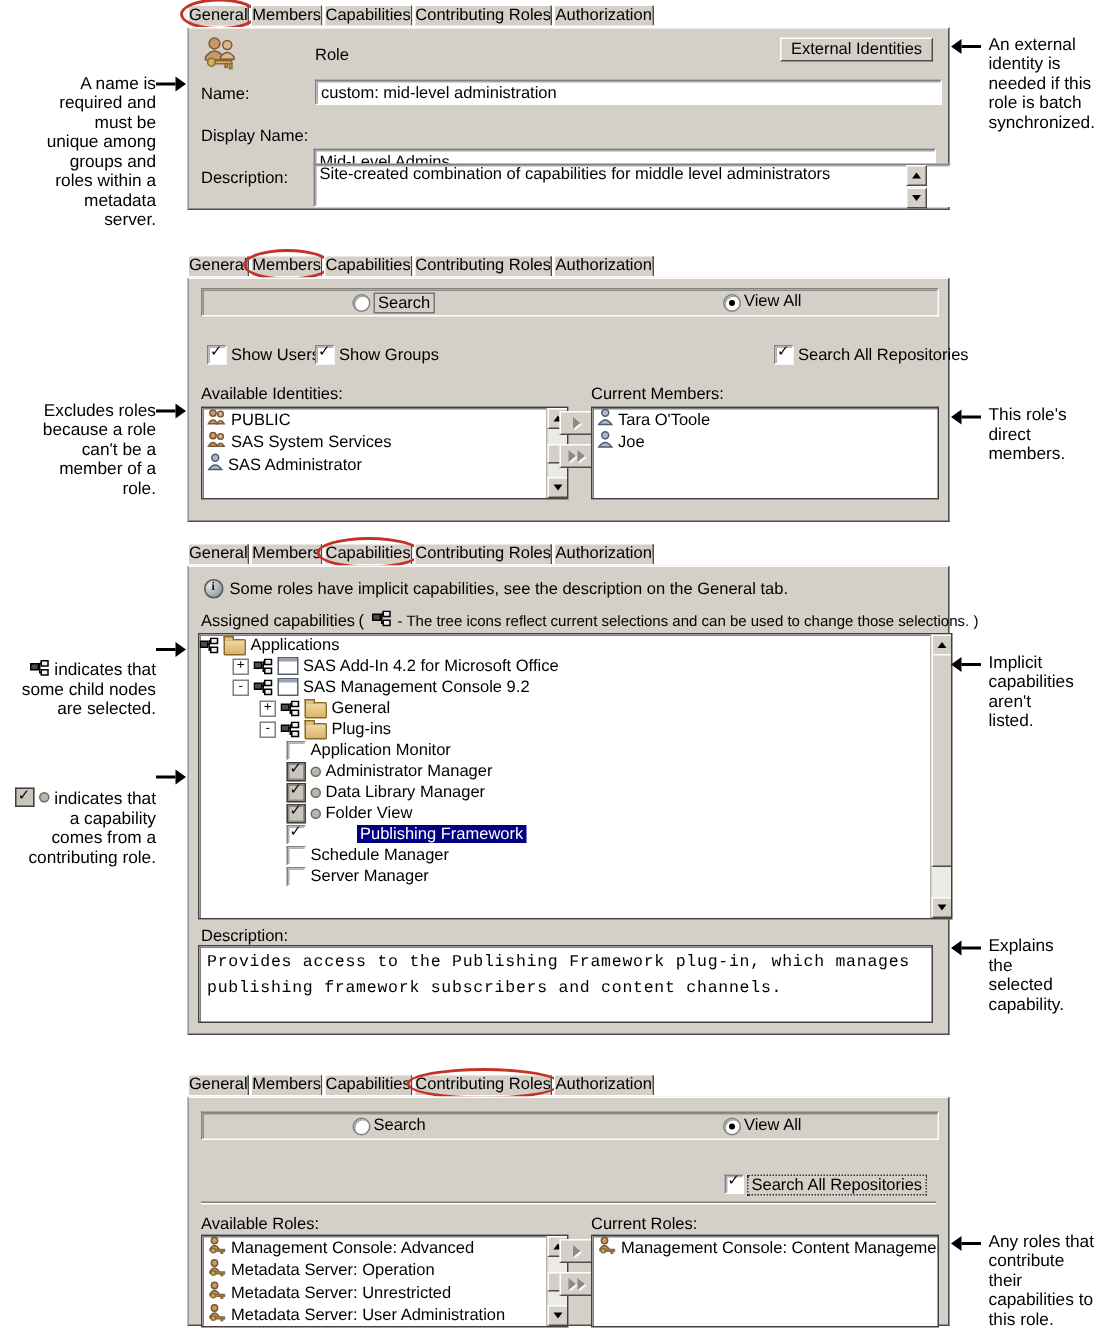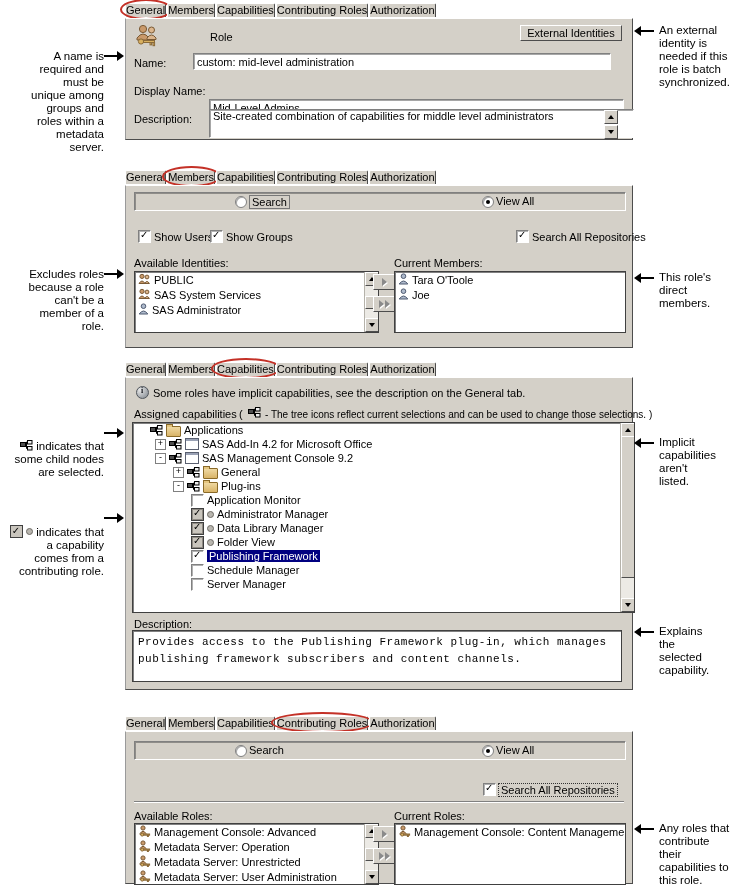--- a/index.html
+++ b/index.html
@@ -82,22 +82,22 @@
   .ncb.checked::after,.ncb.contrib::after{content:'\2713';font-family:"DejaVu Sans",sans-serif;
        font-size:10px;font-weight:bold;position:absolute;left:1px;top:-2px;}
   .ncb.contrib{background:#c9c5bd;border:1px solid #3f3f3f;box-shadow:inset 0 0 0 1px #8f8b84;}
   .capdot{flex:none;width:5px;height:5px;border-radius:50%;background:#b9b6af;border:1px solid #6d6a64;}
   .tmini{flex:none;line-height:0;}
 
   
   .tree{position:absolute;background:#fff;border:1px solid #404040;
        box-shadow:inset 1px 1px 0 #808080;overflow:hidden;}
   .trow{display:flex;align-items:center;height:14px;gap:3px;white-space:nowrap;}
-  .ind0{padding-left:17px}.ind1{padding-left:22px}.ind2{padding-left:40px}.ind3{padding-left:58px}
-  .tlabel.selected{background:#000080;color:#fff;padding:0 2px;}
+  .ind0{padding-left:0}.ind1{padding-left:22px}.ind2{padding-left:40px}.ind3{padding-left:58px}
+  .tlabel.selected{background:#000080;color:#fff;padding:0 2px;margin-left:31px;}
 
   textarea{resize:none;overflow:hidden;}
   .monobox{position:absolute;font:11px "Liberation Mono","DejaVu Sans Mono",monospace;
        letter-spacing:.5px;line-height:17px;background:#fff;border:1px solid #404040;
        box-shadow:inset 1px 1px 0 #808080;padding:3px 5px;white-space:pre-line;}
 
   
   .ann{position:absolute;font-size:11.5px;line-height:13px;white-space:pre-line;}
   .ann.l{text-align:right;width:104px;}
   .ann.r{text-align:left;width:76px;left:659px;}
@@ -141,21 +141,21 @@
           <rect x="9.5" y="16.5" width="11" height="2"></rect>
               <rect x="16" y="18.5" width="1.6" height="2.4"></rect>
           <rect x="19" y="18.5" width="1.6" height="3.2"></rect>
             </g>
         </svg>
       </span>
       <span class="lbl" style="left:84px;top:12px">Role</span>
       <button class="btn" style="right:10px;top:6px;width:102px;height:16px">External Identities</button>
 
       <span class="lbl" style="left:8px;top:38px">Name:</span>
-      <input class="txt" style="left: 67px; top: 34px; width: 410px;" value="custom: mid-level administration">
+      <input class="txt" style="left: 84px; top: 34px; width: 410px;" value="custom: mid-level administration">
 
       <span class="lbl" style="left:8px;top:66px">Display Name:</span>
       <input class="txt" style="left: 83px; top: 80px; width: 407px;" value="Mid-Level Admins">
 
       <span class="lbl" style="left:8px;top:94px">Description:</span>
       <textarea class="txt" style="left: 83px; top: 90px; width: 404px; height: 27px; padding-right: 16px;">Site-created combination of capabilities for middle level administrators</textarea>
       <div class="sb-up" style="position:absolute;left:478px;top:91px"></div>
       <div class="sb-down" style="position:absolute;left:478px;top:106px;bottom:auto"></div>
     </div>
   </div>

